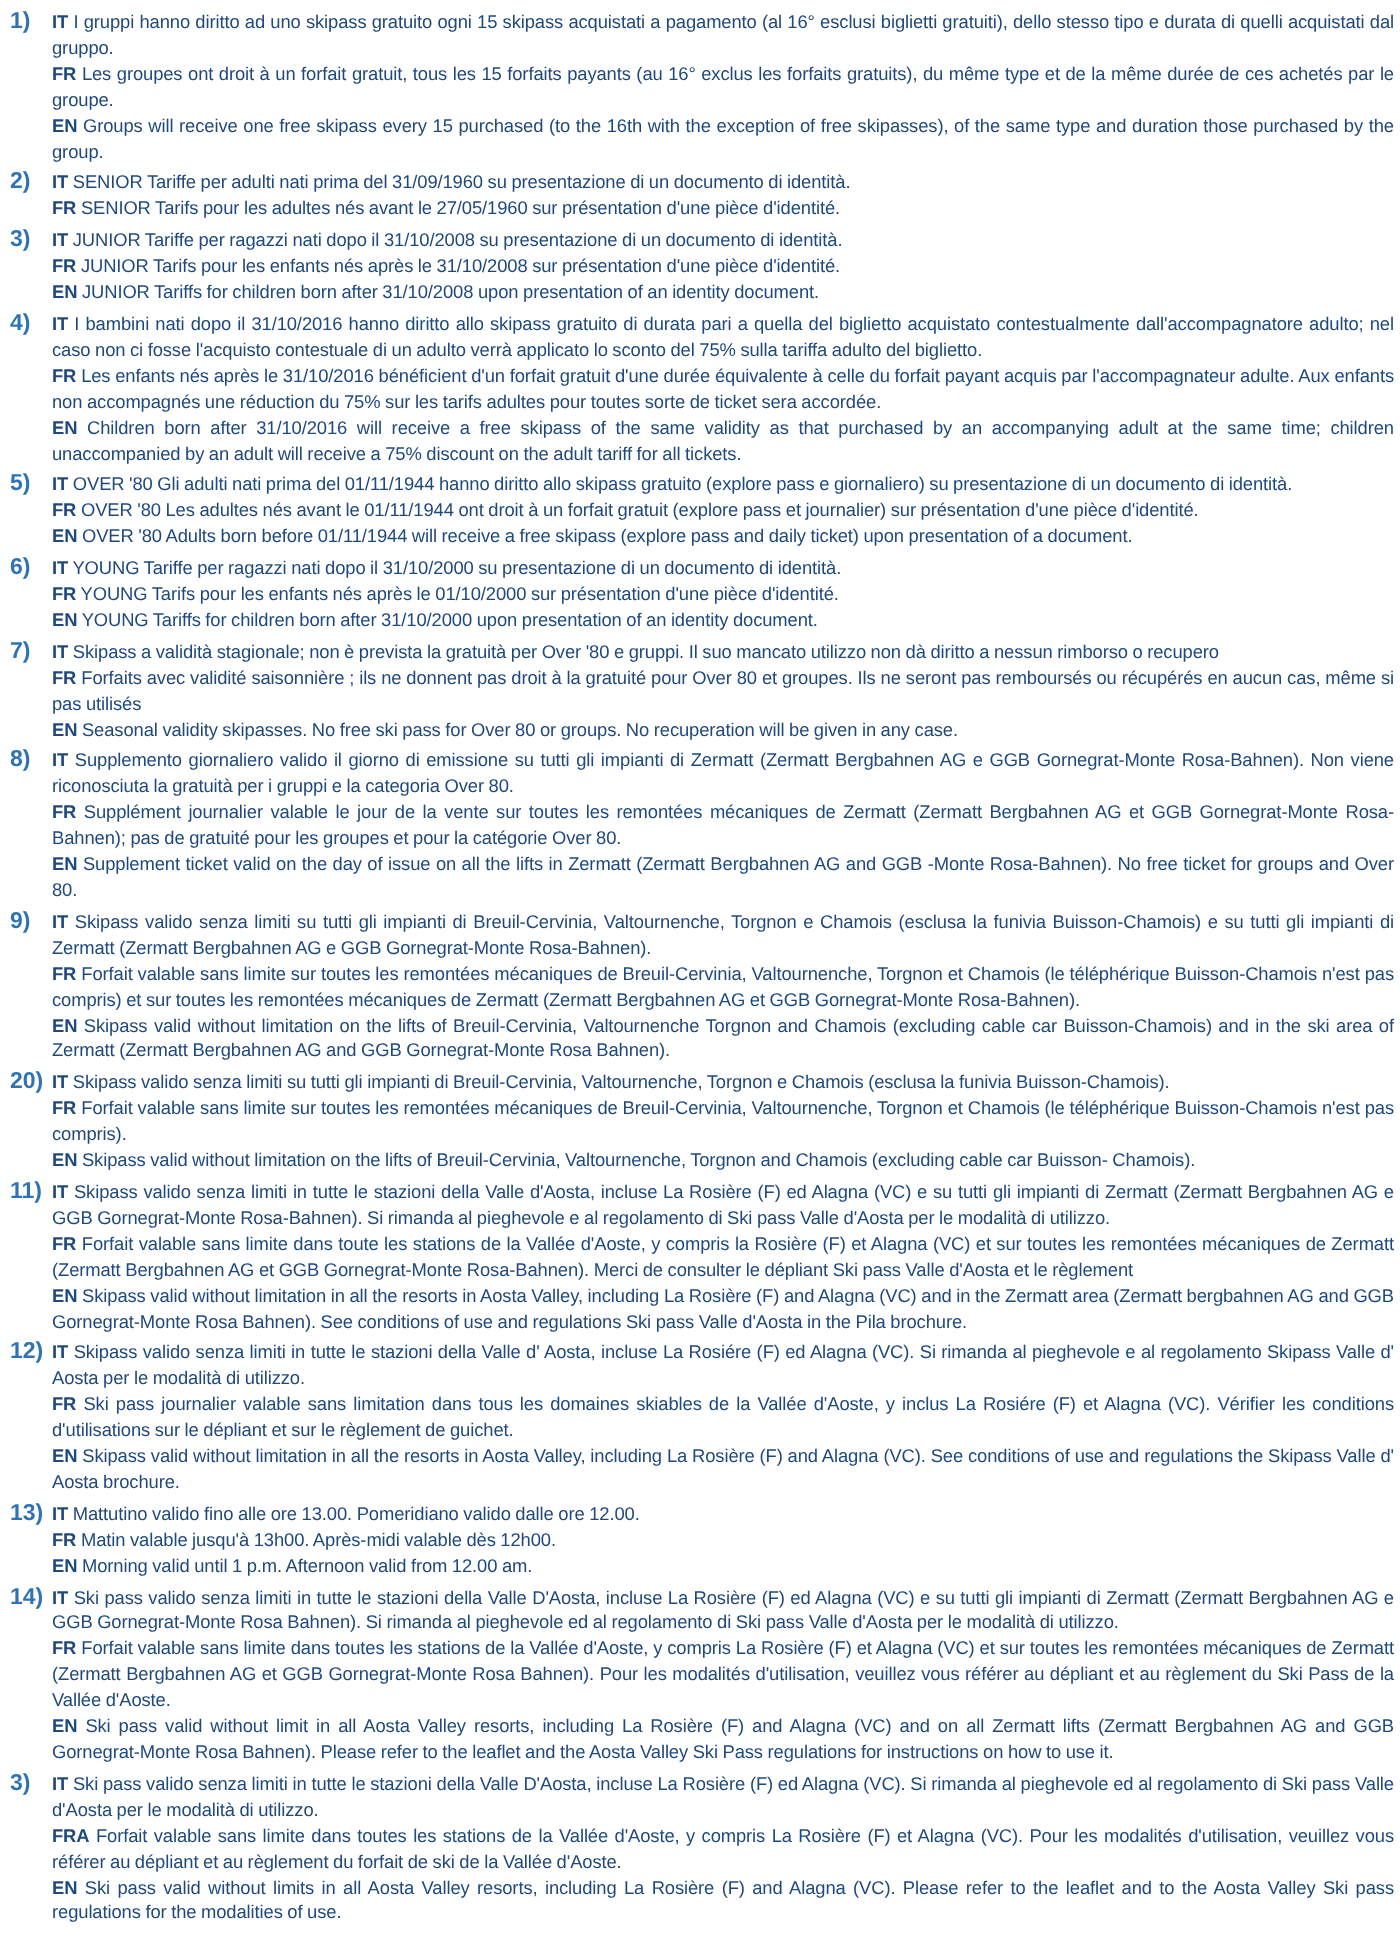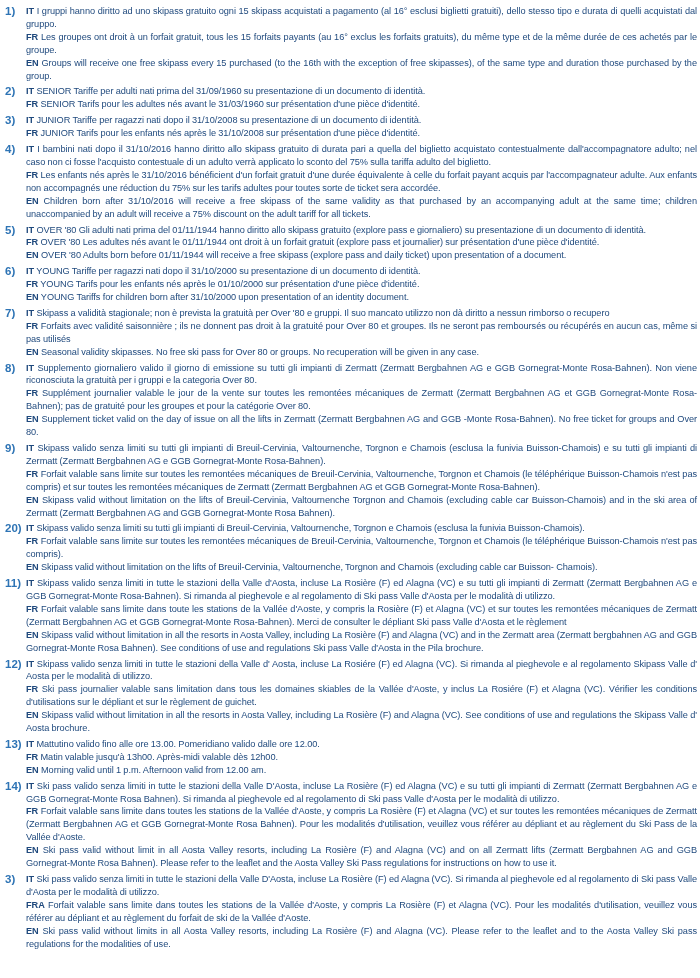--- a/index.html
+++ b/index.html
@@ -32,29 +32,30 @@
           <p class="note-p"><b class="lang">IT</b> <span>I gruppi hanno diritto ad uno skipass gratuito ogni 15 skipass acquistati a pagamento (al 16° esclusi biglietti gratuiti), dello stesso tipo e durata di quelli acquistati dal gruppo.</span></p>
           <p class="note-p"><b class="lang">FR</b> <span>Les groupes ont droit à un forfait gratuit, tous les 15 forfaits payants (au 16° exclus les forfaits gratuits), du même type et de la même durée de ces achetés par le groupe.</span></p>
           <p class="note-p"><b class="lang">EN</b> <span>Groups will receive one free skipass every 15 purchased (to the 16th with the exception of free skipasses), of the same type and duration those purchased by the group.</span></p>
         </div>
   </div>
 
   <div class="note">
     <span class="num">2)</span>
     <div class="paras">
           <p class="note-p"><b class="lang">IT</b> <span>SENIOR Tariffe per adulti nati prima del 31/09/1960 su presentazione di un documento di identità.</span></p>
-          <p class="note-p"><b class="lang">FR</b> <span>SENIOR Tarifs pour les adultes nés avant le 31/03/1960 sur présentation d'une pièce d'identité.</span></p>
+          <p class="note-p"><b class="lang">FR</b> <span>SENIOR Tarifs pour les adultes nés avant le 27/05/1960 sur présentation d'une pièce d'identité.</span></p>
         </div>
   </div>
 
   <div class="note">
     <span class="num">3)</span>
     <div class="paras">
           <p class="note-p"><b class="lang">IT</b> <span>JUNIOR Tariffe per ragazzi nati dopo il 31/10/2008 su presentazione di un documento di identità.</span></p>
           <p class="note-p"><b class="lang">FR</b> <span>JUNIOR Tarifs pour les enfants nés après le 31/10/2008 sur présentation d'une pièce d'identité.</span></p>
+          <p class="note-p"><b class="lang">EN</b> <span>JUNIOR Tariffs for children born after 31/10/2008 upon presentation of an identity document.</span></p>
         </div>
   </div>
 
   <div class="note">
     <span class="num">4)</span>
     <div class="paras">
           <p class="note-p"><b class="lang">IT</b> <span>I bambini nati dopo il 31/10/2016 hanno diritto allo skipass gratuito di durata pari a quella del biglietto acquistato contestualmente dall'accompagnatore adulto; nel caso non ci fosse l'acquisto contestuale di un adulto verrà applicato lo sconto del 75% sulla tariffa adulto del biglietto.</span></p>
           <p class="note-p"><b class="lang">FR</b> <span>Les enfants nés après le 31/10/2016 bénéficient d'un forfait gratuit d'une durée équivalente à celle du forfait payant acquis par l'accompagnateur adulte. Aux enfants non accompagnés une réduction du 75% sur les tarifs adultes pour toutes sorte de ticket sera accordée.</span></p>
           <p class="note-p"><b class="lang">EN</b> <span>Children born after 31/10/2016 will receive a free skipass of the same validity as that purchased by an accompanying adult at the same time; children unaccompanied by an adult will receive a 75% discount on the adult tariff for all tickets.</span></p>
         </div>

